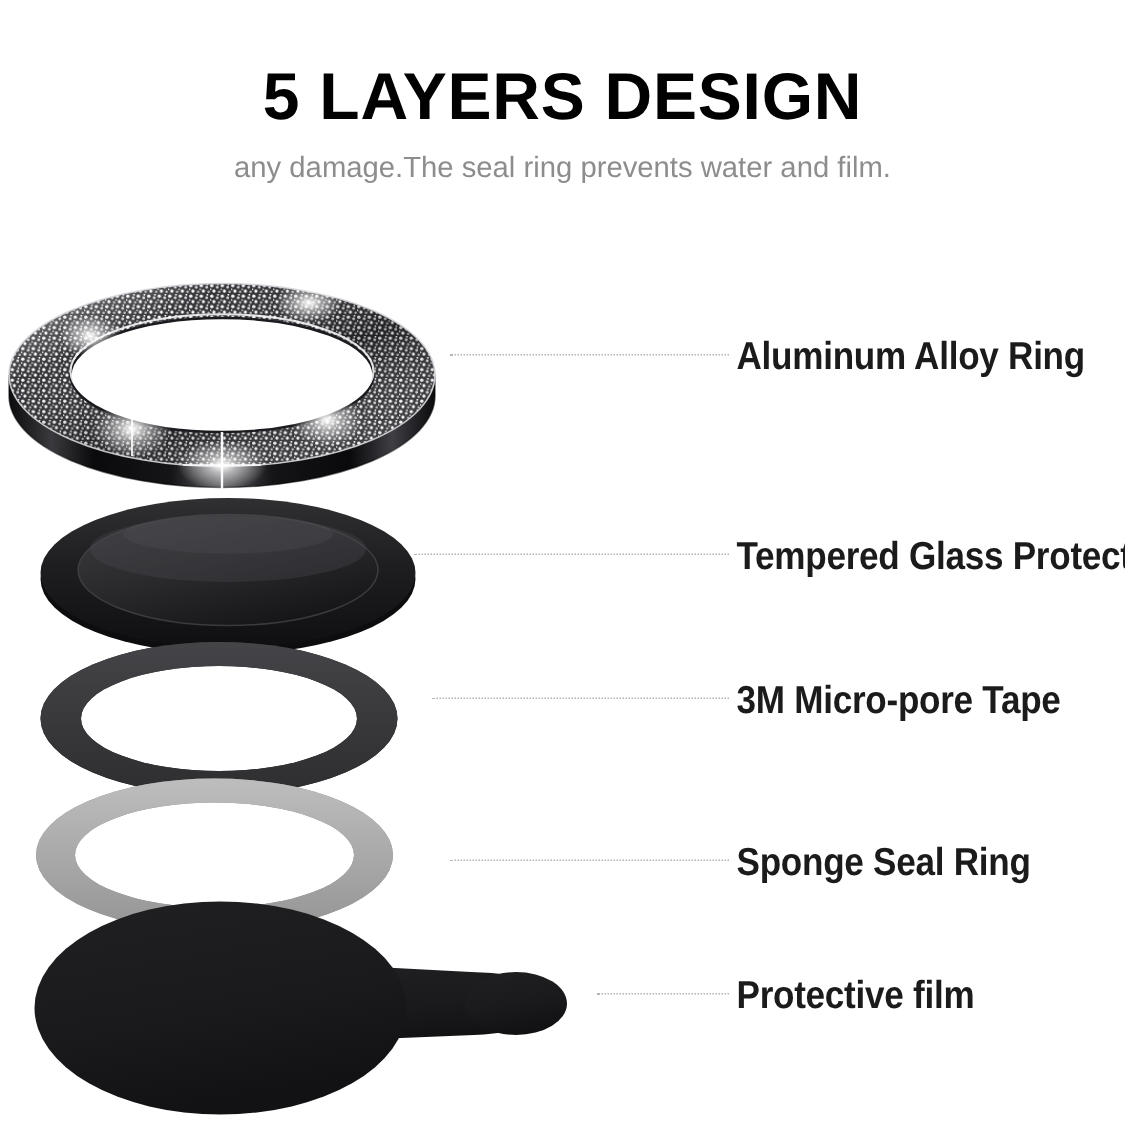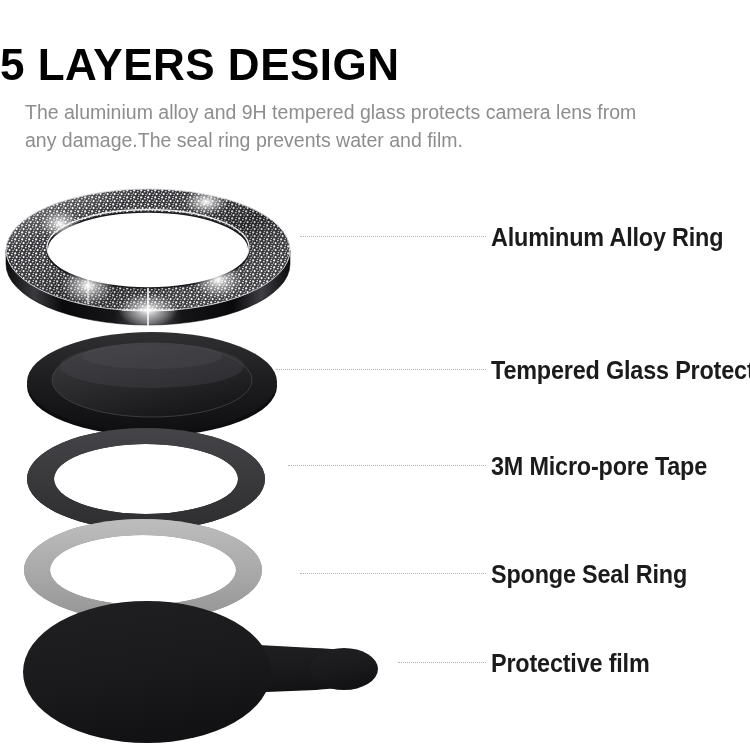--- a/index.html
+++ b/index.html
@@ -15,20 +15,21 @@
     overflow: hidden;
     font-family: "Liberation Sans", sans-serif;
   }
 
   
   .header {
     position: absolute;
     left: 0;
     top: 0;
     width: 750px;
+    text-align: center;
   }
   .title {
     margin: 0;
     padding-top: 42px;
     font-family: "Liberation Sans", sans-serif;
     font-weight: 700;
     font-size: 44px;
     letter-spacing: 0.5px;
     color: #010101;
     line-height: 1.05;
@@ -80,21 +81,20 @@
   svg { display: block; overflow: visible; }
 </style>
 </head>
 <body>
 
 <div id="page">
 
   <div class="header">
     <h1 class="title">5 LAYERS DESIGN</h1>
     <div class="subtitle">
-      <div>The aluminium alloy and 9H tempered glass protects camera lens from</div>
       <div>any damage.The seal ring prevents water and film.</div>
     </div>
   </div>
 
   <div class="diagram">
 
     <div class="layer-art" style="left:0px; top:168px; width:300px; height:170px;">
       <svg width="300" height="170" viewBox="0 0 300 170">
         <defs>
 

